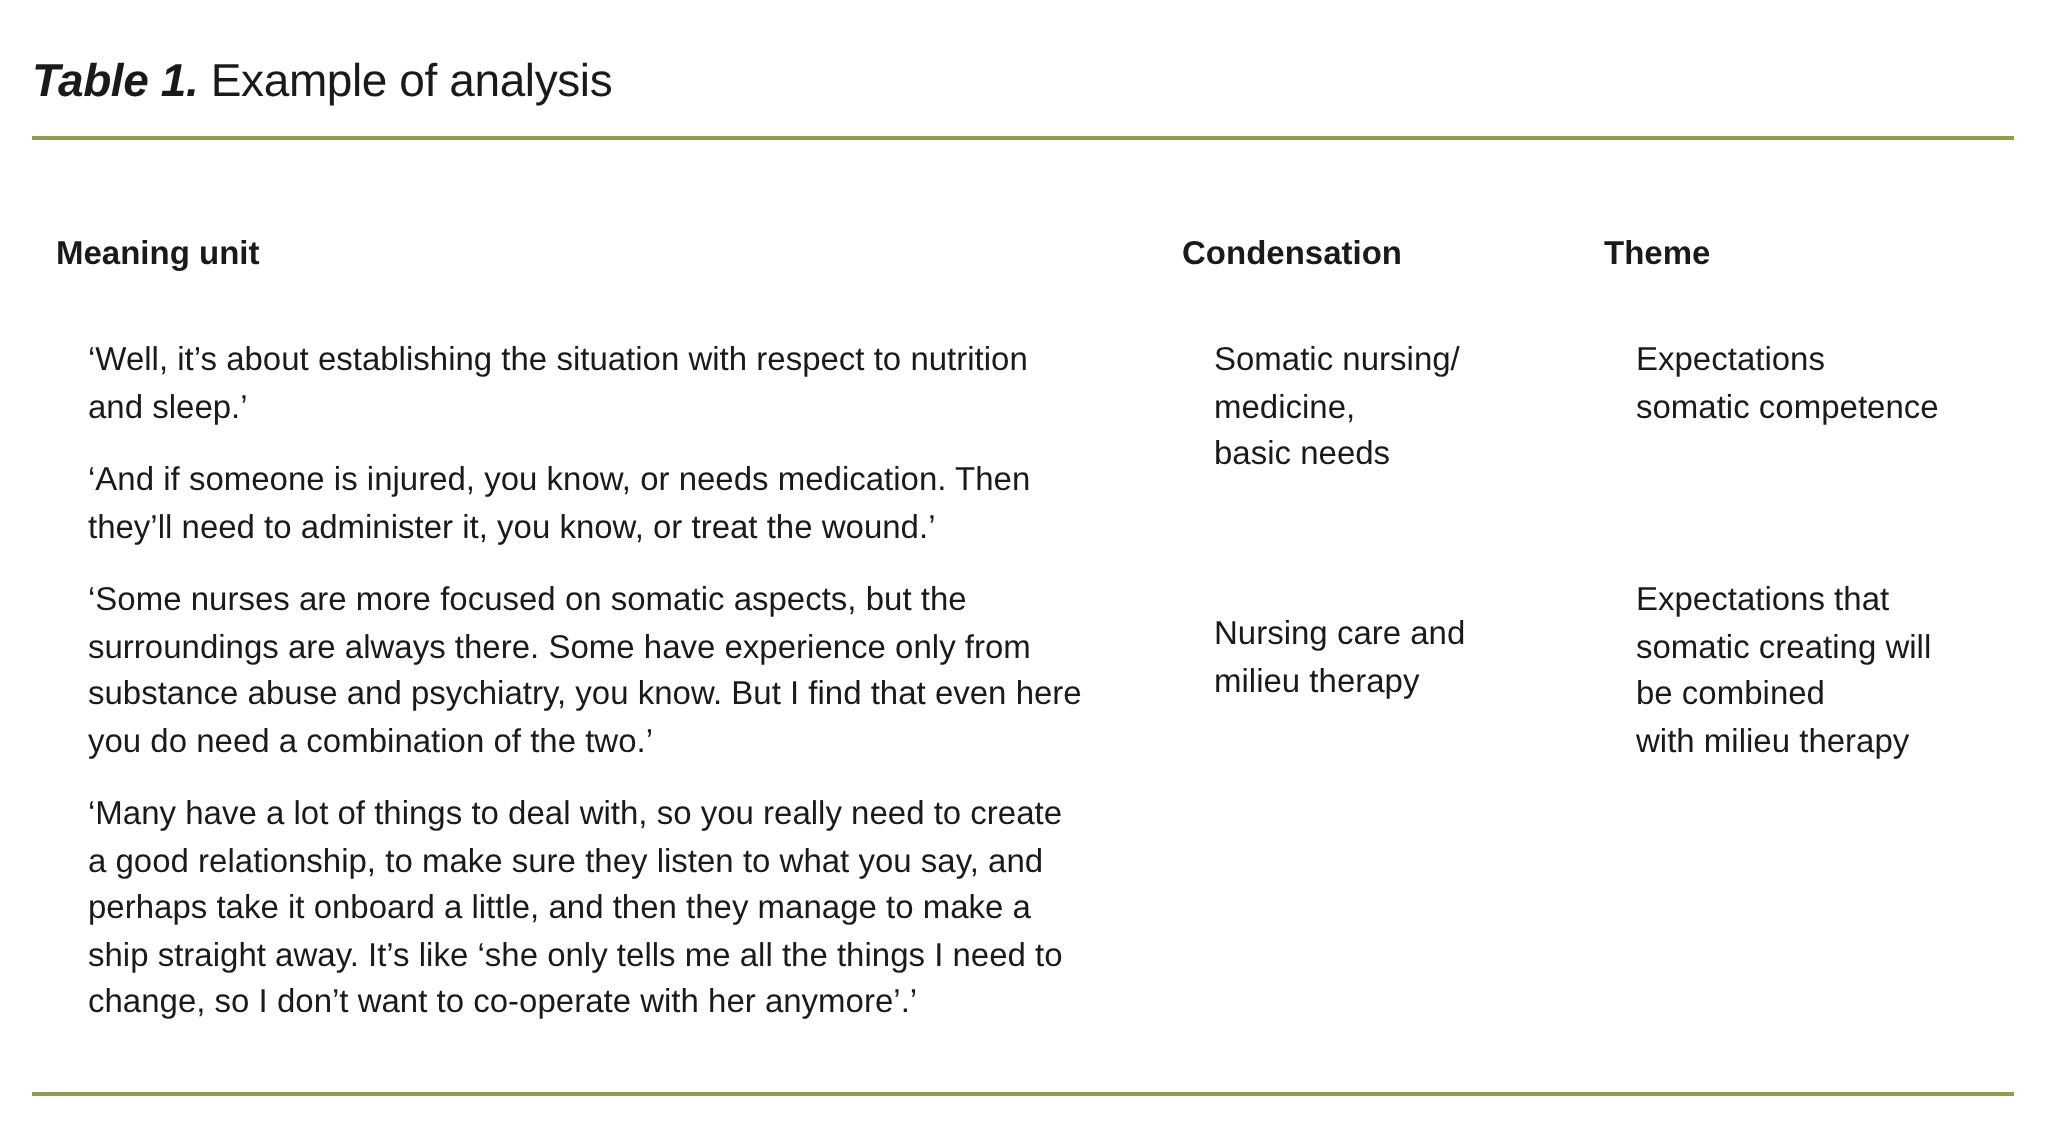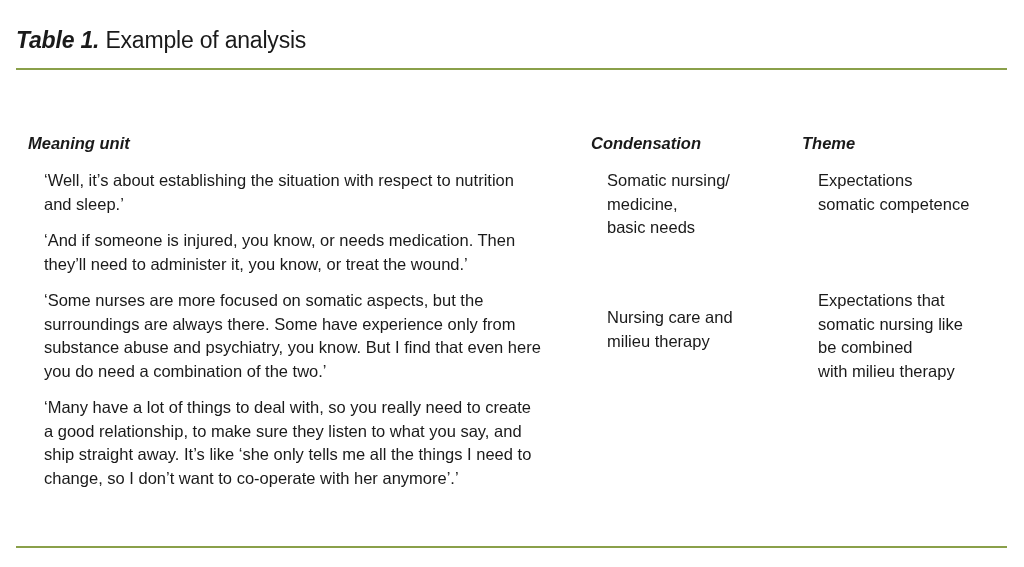--- a/index.html
+++ b/index.html
@@ -36,23 +36,22 @@
     .rule.bottom { top: 546px; }
 
     .col {
       position: absolute;
       font-size: 16.5px;
       line-height: 23.5px;
     }
     .col .head {
       font-weight: bold;
       position: absolute;
-      top: 16px;
+      top: 0;
       white-space: nowrap;
-      font-style: italic;
     }
     .col-meaning { left: 28px; top: 116px; width: 545px; }
     .col-cond { left: 591px; top: 116px; width: 190px; }
     .col-theme { left: 802px; top: 116px; width: 200px; }
 
     .cell {
       position: absolute;
       left: 0;
       margin: 16px;
     }
@@ -84,20 +83,21 @@
   <p class="cell" style="top:157px">
     <span class="line">‘Some nurses are more focused on somatic aspects, but the</span>
     <span class="line">surroundings are always there. Some have experience only from</span>
     <span class="line">substance abuse and psychiatry, you know. But I find that even here</span>
     <span class="line">you do need a combination of the two.’</span>
   </p>
 
   <p class="cell" style="top:264px">
     <span class="line">‘Many have a lot of things to deal with, so you really need to create</span>
     <span class="line">a good relationship, to make sure they listen to what you say, and</span>
+    <span class="line">perhaps take it onboard a little, and then they manage to make a</span>
     <span class="line">ship straight away. It’s like ‘she only tells me all the things I need to</span>
     <span class="line">change, so I don’t want to co-operate with her anymore’.’</span>
   </p>
 </div>
 
 <div class="col col-cond">
   <div class="head">Condensation</div>
 
   <p class="cell" style="top:37px">
     <span class="line">Somatic nursing/</span>
@@ -114,19 +114,19 @@
 <div class="col col-theme">
   <div class="head">Theme</div>
 
   <p class="cell" style="top:37px">
     <span class="line">Expectations</span>
     <span class="line">somatic competence</span>
   </p>
 
   <p class="cell" style="top:157px">
     <span class="line">Expectations that</span>
-    <span class="line">somatic nursing like</span>
+    <span class="line">somatic creating will</span>
     <span class="line">be combined</span>
     <span class="line">with milieu therapy</span>
   </p>
 </div>
 
 <div class="rule bottom"></div>
 
 </body></html>

